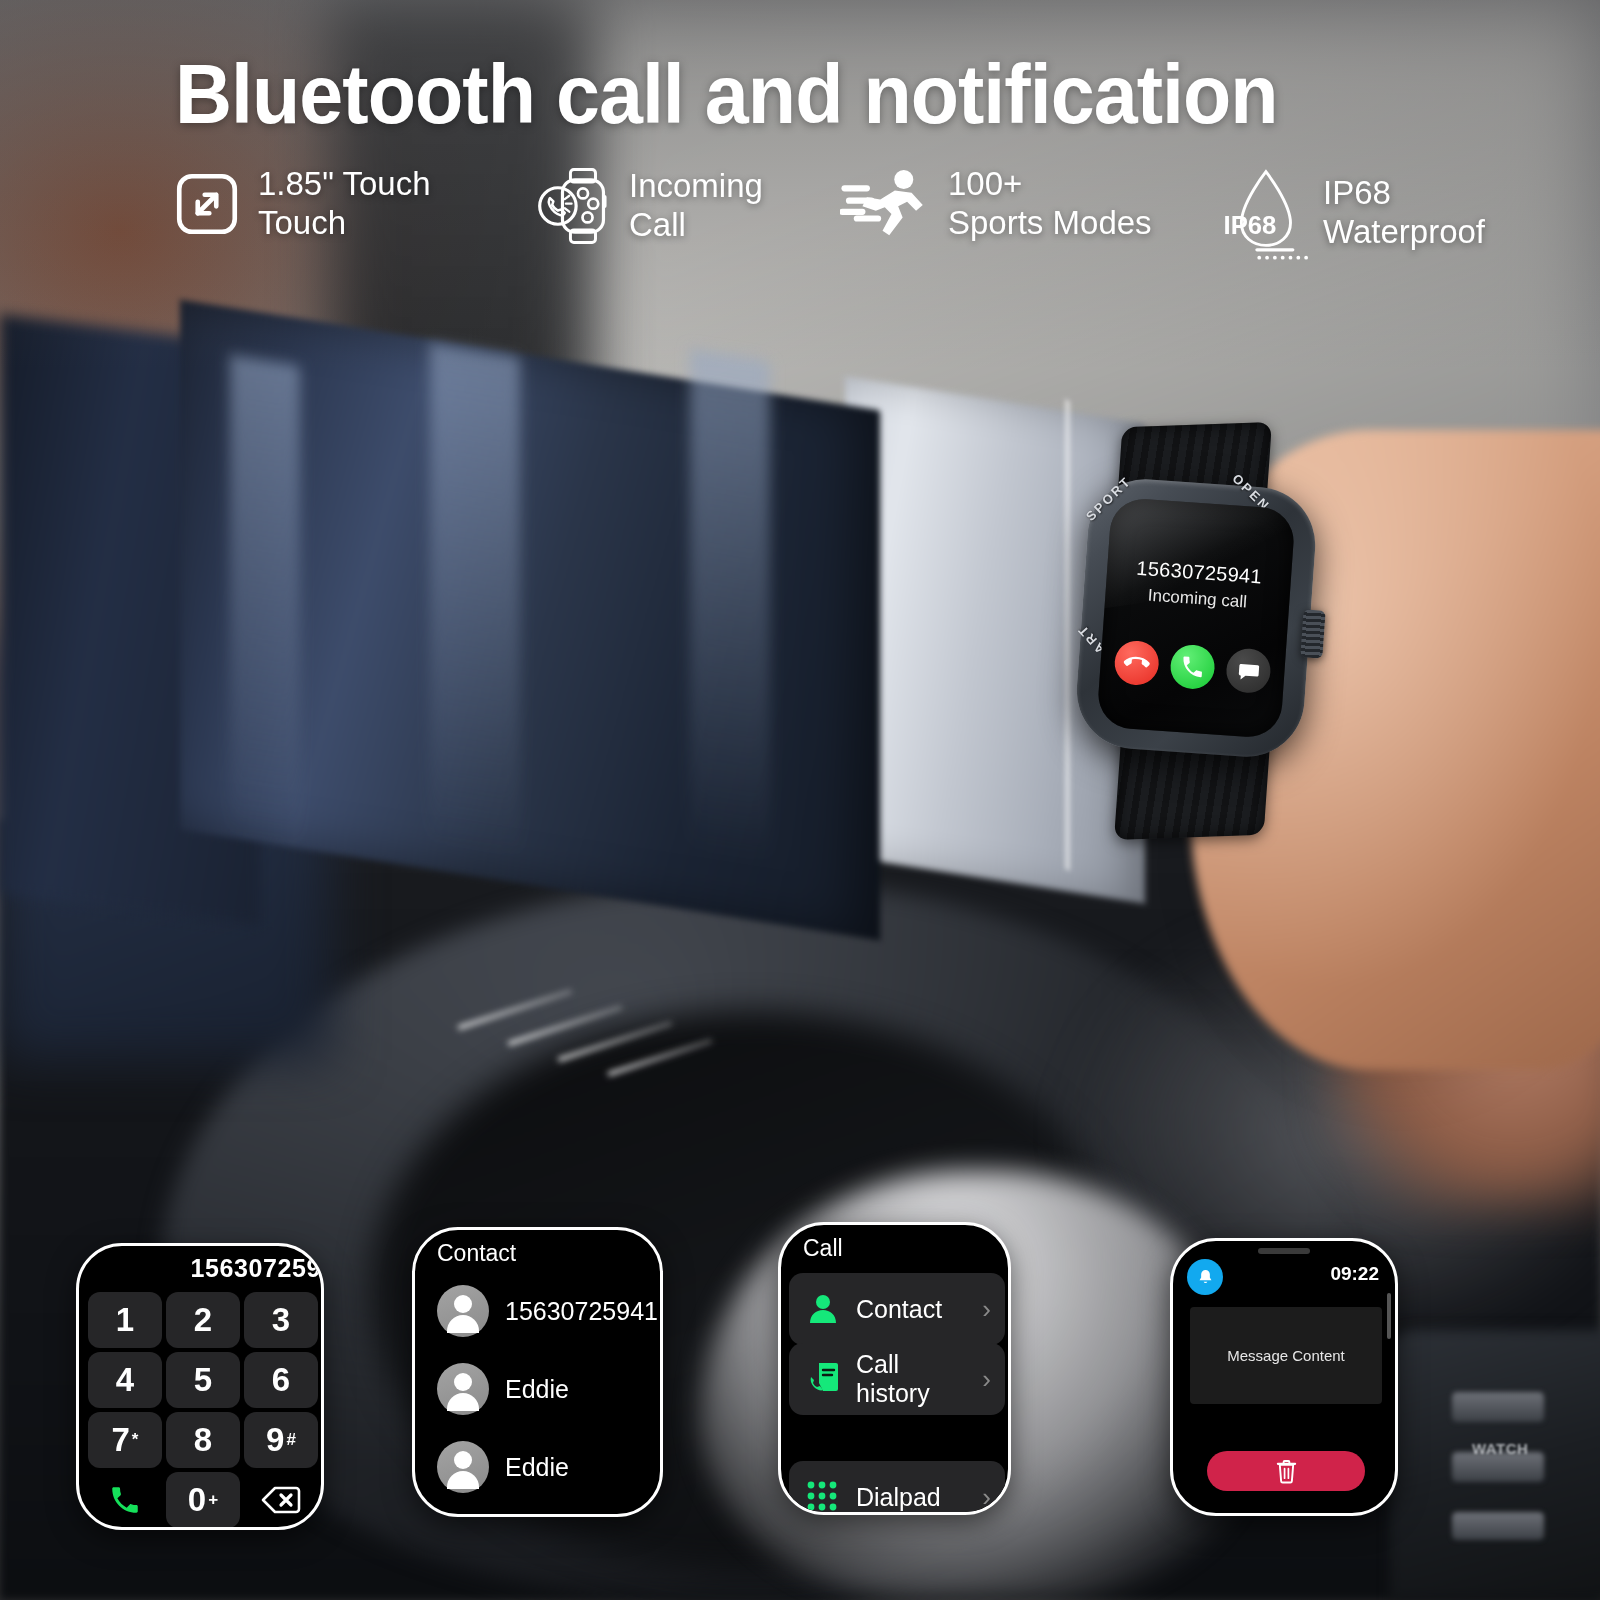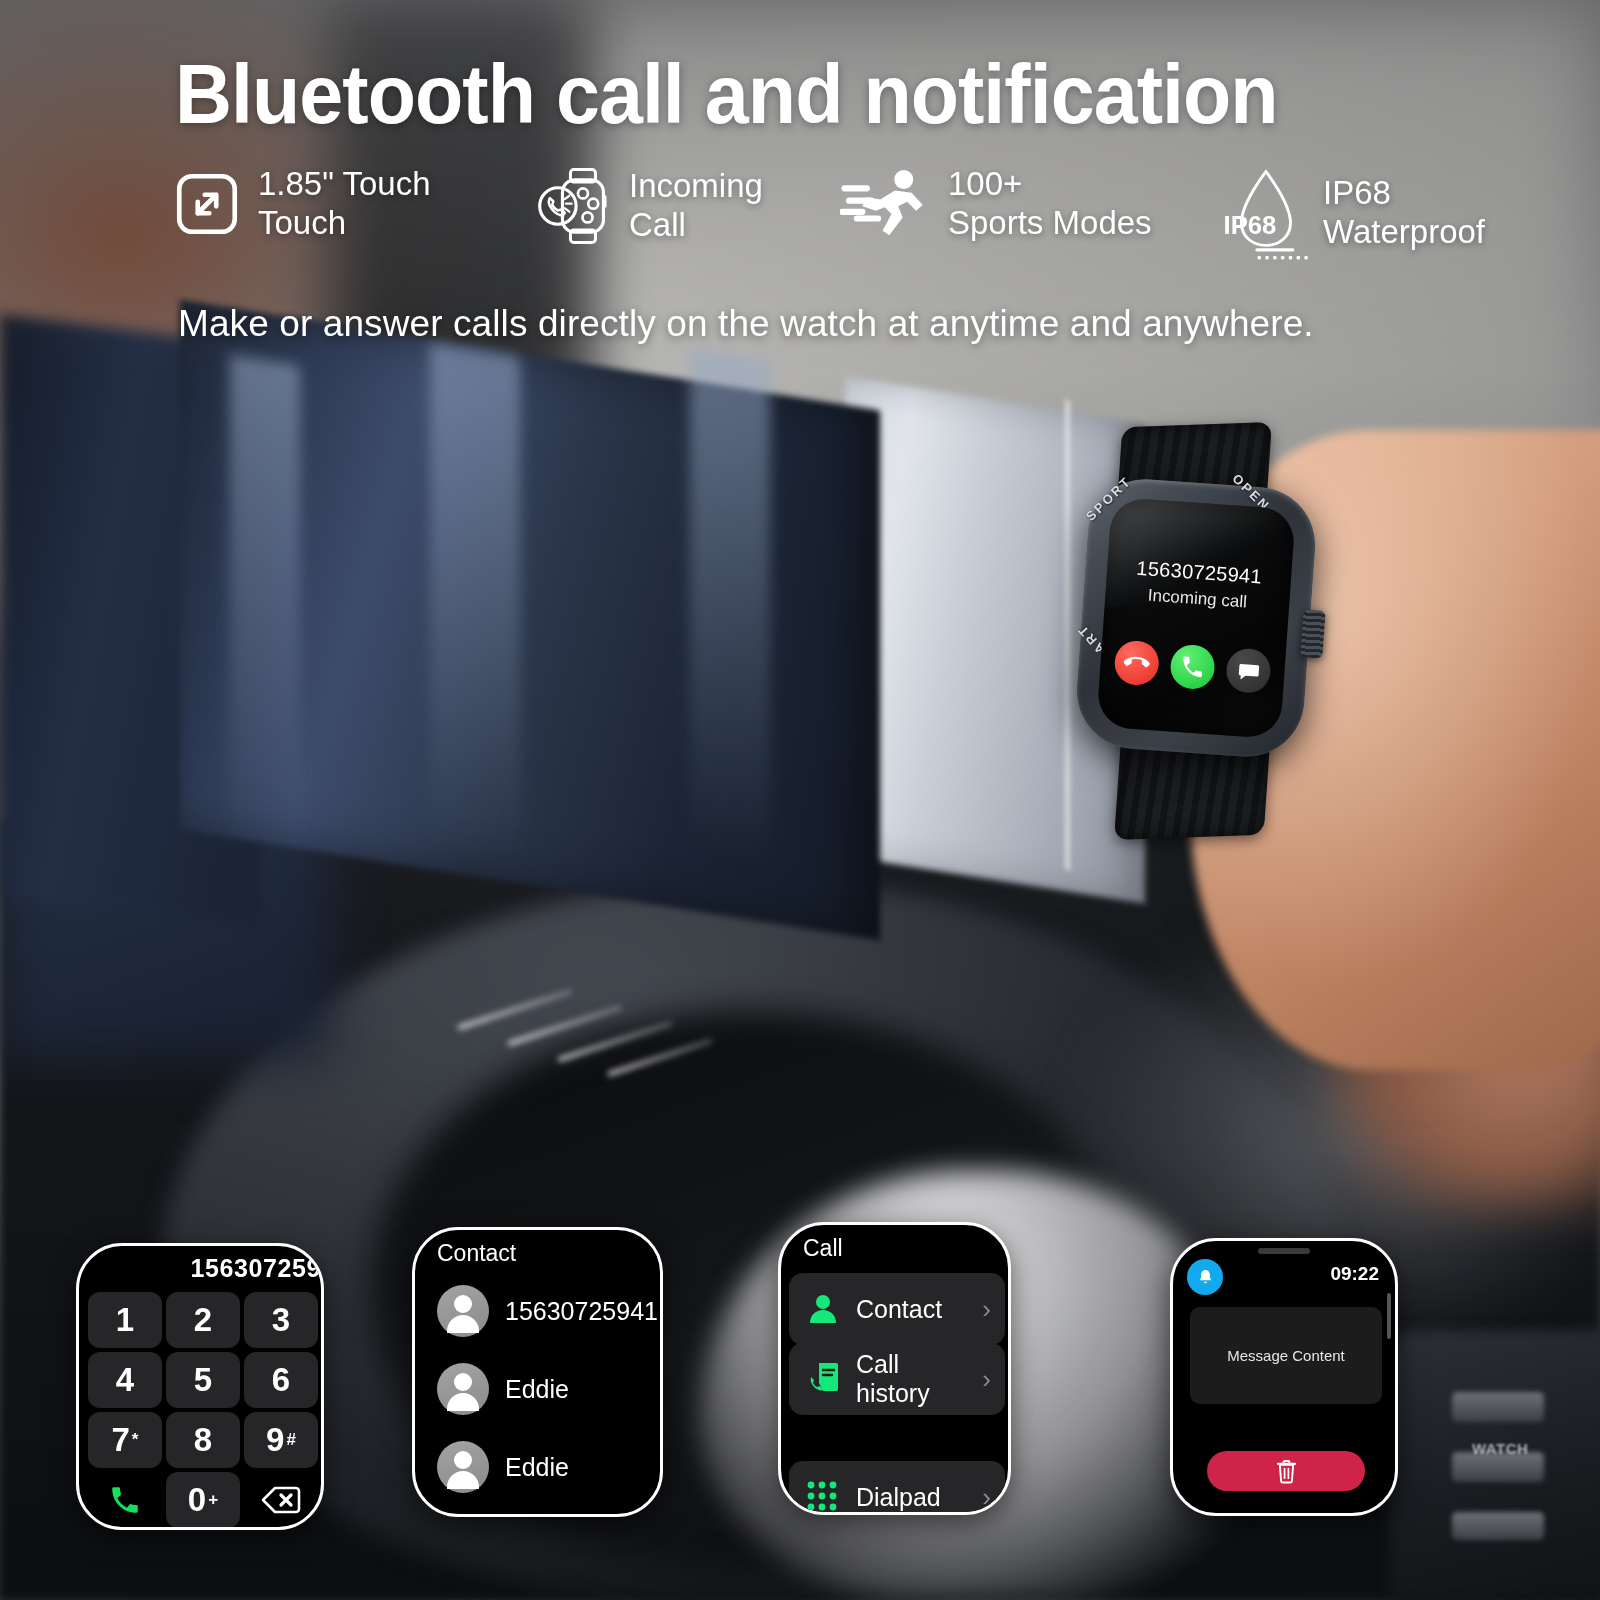--- a/index.html
+++ b/index.html
@@ -294,21 +294,21 @@
   }
   .bell{
     position:absolute; left:14px; top:18px; width:36px; height:36px;
     border-radius:50%; background:#12a9ef;
     display:flex; align-items:center; justify-content:center;
   }
   .msg-time{ position:absolute; right:16px; top:22px; color:#fff;
              font-size:19px; font-weight:bold; }
   .msg-box{
     position:absolute; left:17px; top:66px; width:192px; height:97px;
-    background:#1c1c1c; border-radius:10px;
+    background:#1c1c1c; border-radius:4px;
     display:flex; align-items:center; justify-content:center;
     color:#e6e6e6; font-size:15px;
   }
   .msg-del{
     position:absolute; left:34px; bottom:22px; width:158px; height:40px;
     border-radius:22px; background:#d0234a;
     display:flex; align-items:center; justify-content:center;
   }
   .msg-scroll{
     position:absolute; right:4px; top:52px; width:4px; height:46px;
@@ -431,21 +431,20 @@
           <text x="16" y="62" font-family="Liberation Sans, sans-serif" font-size="23" font-weight="bold" fill="#fff">IP68</text>
         </svg>
       </span>
       <span class="feat-text">
         <span>IP68</span><br>
         <span>Waterproof</span>
       </span>
     </div>
   </div>
 
-  <div class="subtitle">Make or answer calls directly on the watch at anytime and anywhere.</div>
 
   <div class="watch">
     <div class="band band-top"></div>
     <div class="band band-bot"></div>
     <div class="case"></div>
     <div class="crown"></div>
 
     <div class="corner-label cl-sport">SPORT</div>
     <div class="corner-label cl-open">OPEN</div>
     <div class="corner-label cl-heart">HEART</div>

